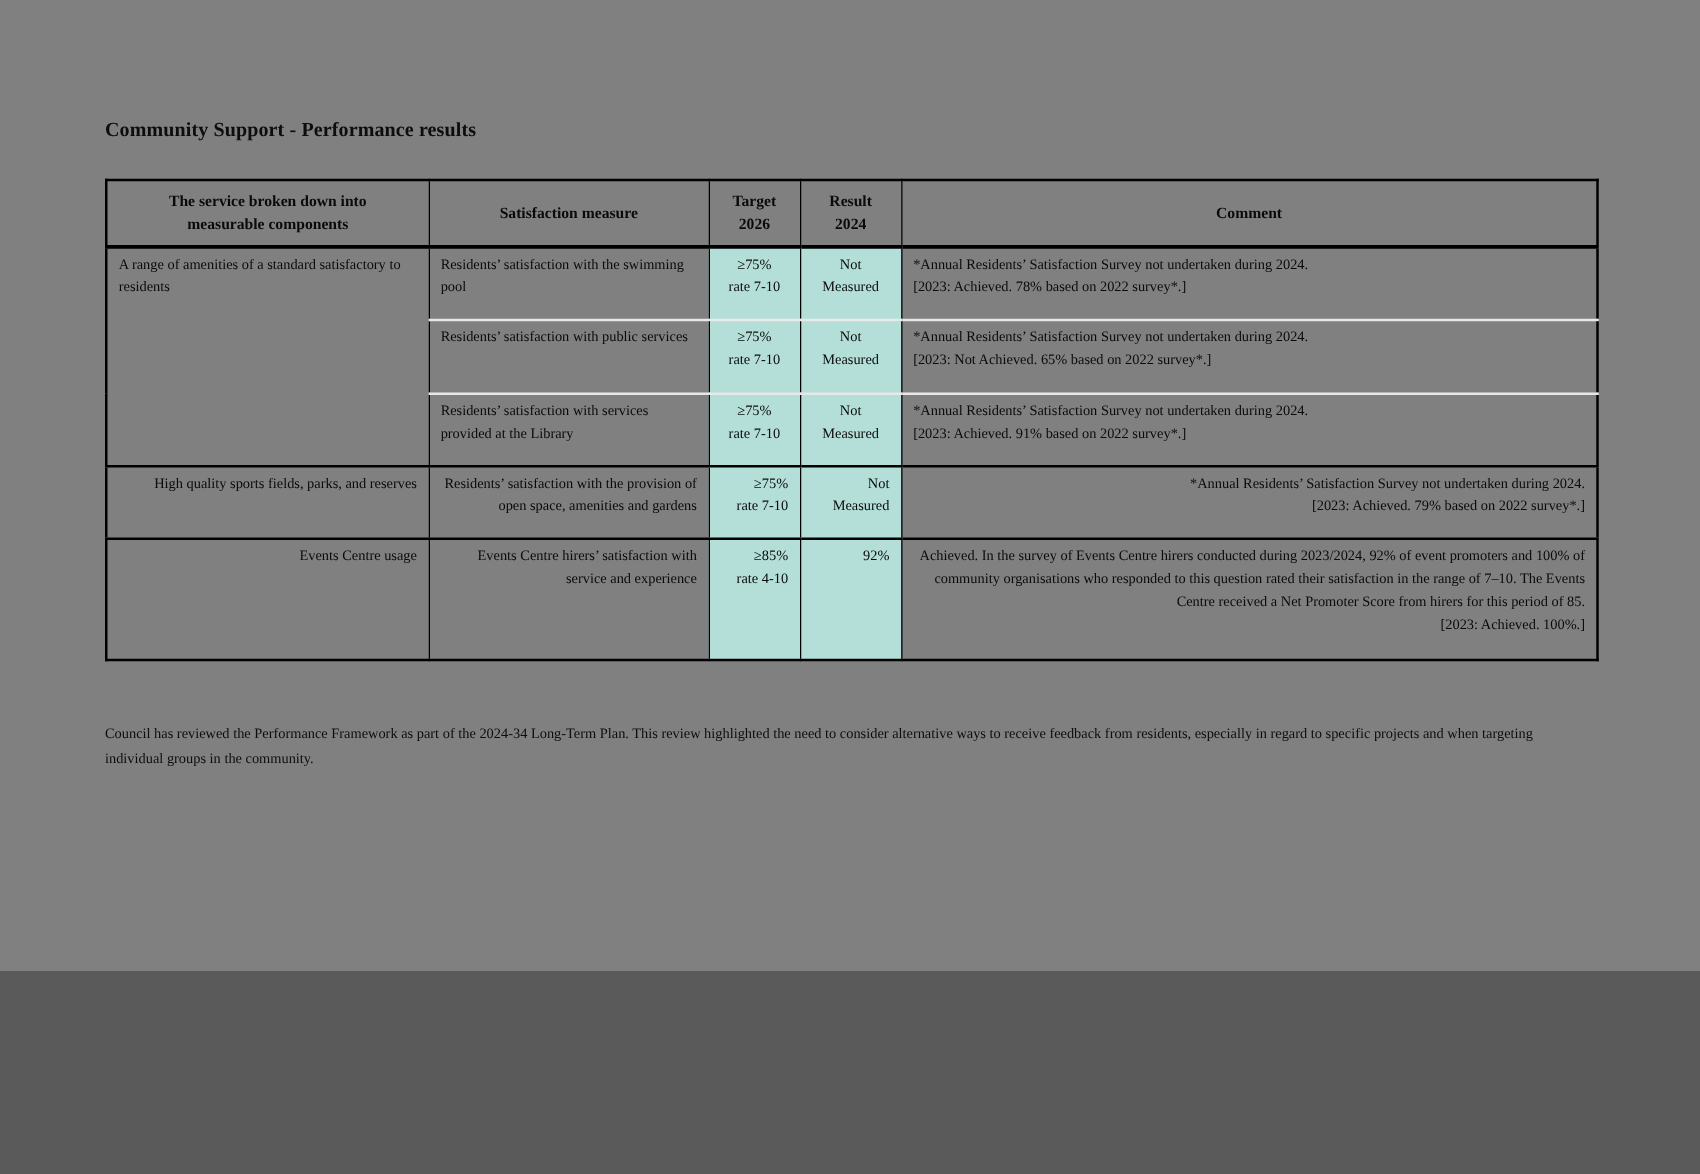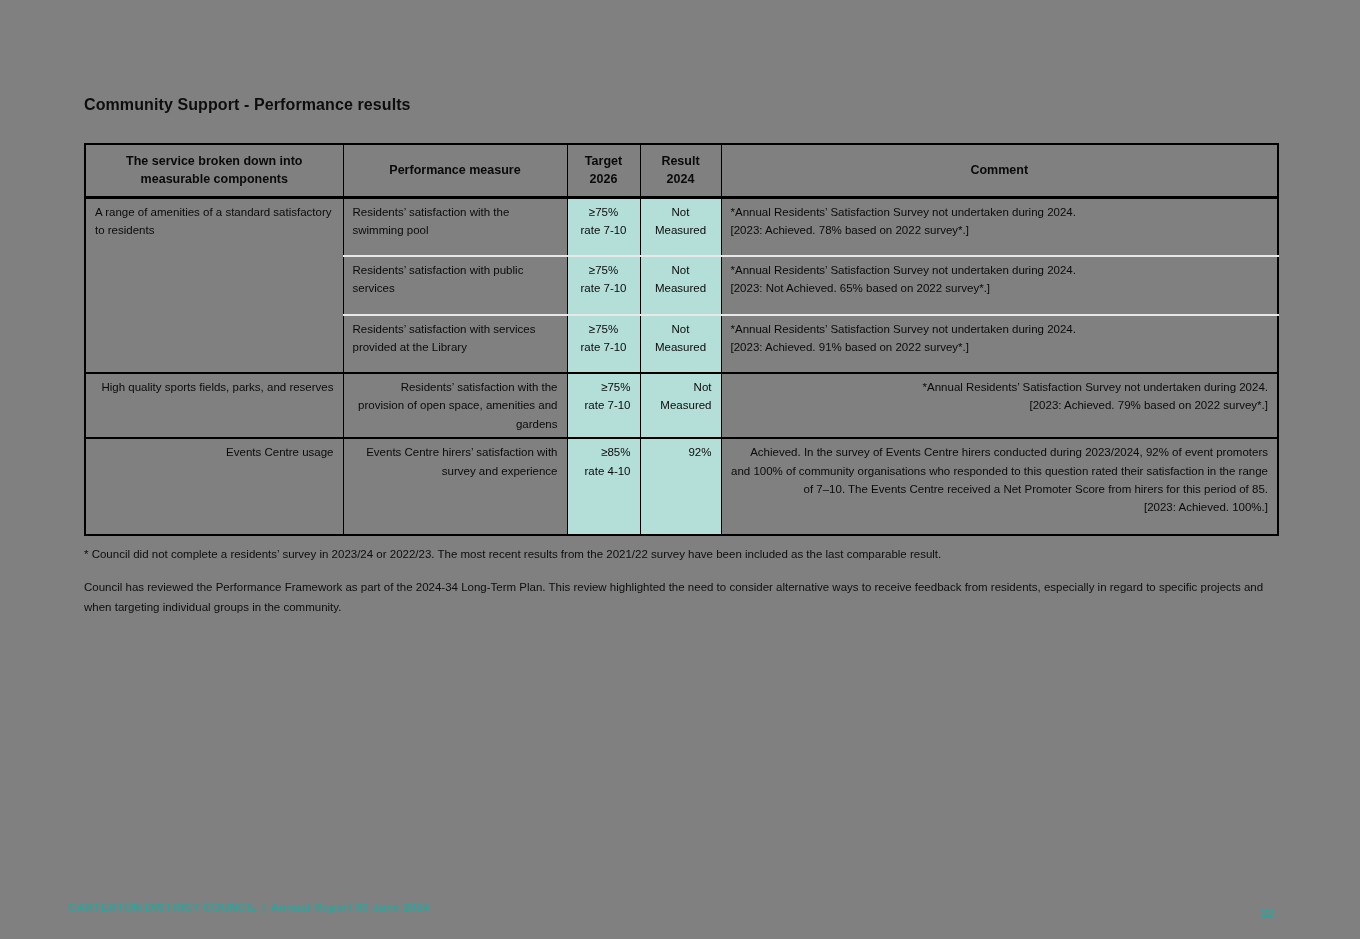--- a/index.html
+++ b/index.html
@@ -7,23 +7,23 @@
     --cell-teal:#b4dfd9;
     --border:#000000;
     --separator:#e8e8e8;
     --text:#0a0a0a;
     --footer-teal:#2ba59c;
   }
   *{margin:0;padding:0;box-sizing:border-box;}
   html,body{background:#5a5a5a;}
   .canvas{
     position:relative;
-    width:1360px;height:939px;
+    width:1360px;height:777px;
     background:var(--bg);
-    font-family:Liberation Sans, sans-serif;
+    font-family:Liberation Serif, serif;
     color:var(--text);
     overflow:hidden;
   }
   .title{
     position:absolute;left:84px;top:96px;
     font-size:16px;font-weight:bold;color:#0d0d0d;
     letter-spacing:.1px;
   }
   table.perf{
     position:absolute;left:84px;top:143px;
@@ -97,21 +97,21 @@
       <col style="width:258px">
       <col style="width:224px">
       <col style="width:73px">
       <col style="width:81px">
       <col style="width:557px">
     </colgroup>
     <thead>
       <tr>
         <th>The service broken down into
 measurable components</th>
-        <th>Performance measure</th>
+        <th>Satisfaction measure</th>
         <th>Target
 2026</th>
         <th>Result
 2024</th>
         <th>Comment</th>
       </tr>
     </thead>
     <tbody>
       <tr class="r1">
         <td class="service" rowspan="3">A range of amenities of a standard satisfactory to residents</td>
@@ -146,31 +146,30 @@
         <td class="measure">Residents’ satisfaction with the provision of open space, amenities and gardens</td>
         <td class="teal">≥75%
 rate 7-10</td>
         <td class="teal">Not
 Measured</td>
         <td class="comment">*Annual Residents’ Satisfaction Survey not undertaken during 2024.
 [2023: Achieved. 79% based on 2022 survey*.]</td>
       </tr>
       <tr class="r5 group">
         <td class="service">Events Centre usage</td>
-        <td class="measure">Events Centre hirers’ satisfaction with survey and experience</td>
+        <td class="measure">Events Centre hirers’ satisfaction with service and experience</td>
         <td class="teal">≥85%
 rate 4-10</td>
         <td class="teal">92%</td>
         <td class="comment">Achieved. In the survey of Events Centre hirers conducted during 2023/2024, 92% of event promoters and 100% of community organisations who responded to this question rated their satisfaction in the range of 7–10. The Events Centre received a Net Promoter Score from hirers for this period of 85.
 [2023: Achieved. 100%.]</td>
       </tr>
     </tbody>
   </table>
 
-  <div class="footnote">* Council did not complete a residents’ survey in 2023/24 or 2022/23.  The most recent results from the 2021/22 survey have been included as the last comparable result.</div>
 
   <div class="review-para">Council has reviewed the Performance Framework as part of the 2024-34 Long-Term Plan. This review highlighted the need to consider alternative ways to receive feedback from residents, especially in regard to specific projects and when targeting individual groups in the community.</div>
 
   <div class="footer-line">
     <span>CARTERTON DISTRICT COUNCIL</span><span class="sep">|</span><span>Annual Report 30 June 2024</span>
   </div>
 
   <div class="page-number">22</div>
 
 </div>

